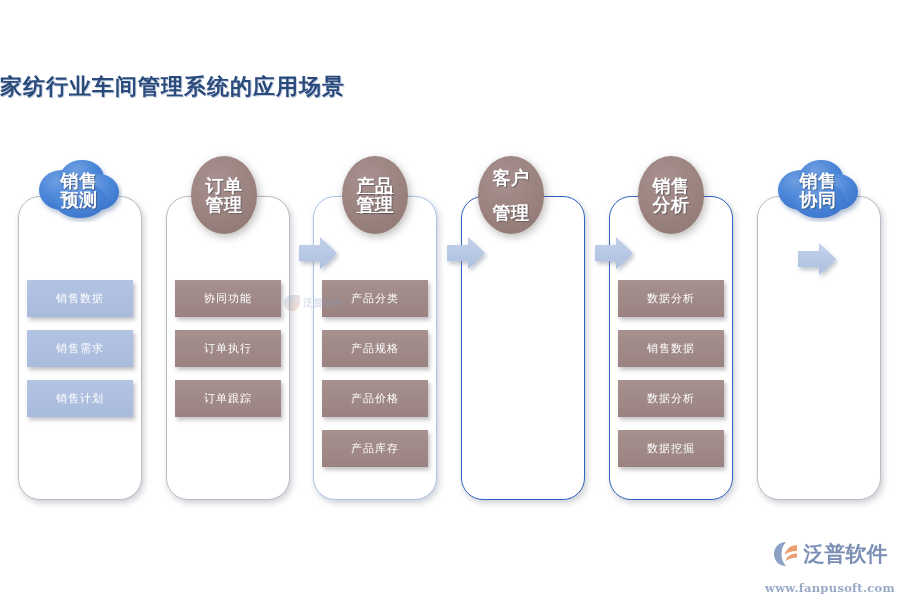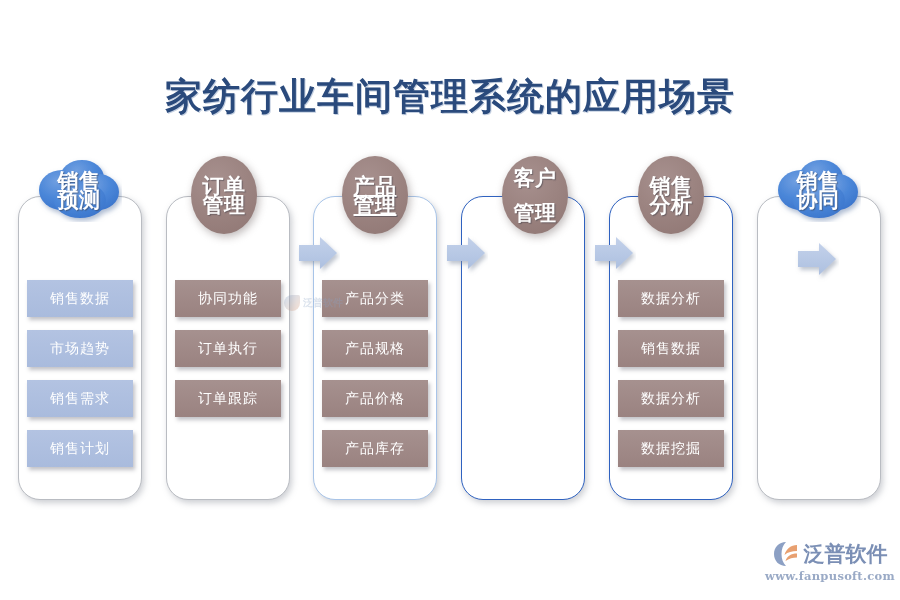--- a/index.html
+++ b/index.html
@@ -22,23 +22,23 @@
     height: 600px;
     background: #ffffff;
   }
 
   
   #page-title {
     position: absolute;
     left: 0;
     top: 72px;
     width: 900px;
-    text-align: center;
+    text-align: left;
     font-family: "DejaVu Serif", "Liberation Serif", serif;
-    font-size: 37px;
+    font-size: 22px;
     font-weight: 700;
     letter-spacing: 1px;
     color: #2a4a7c;
     text-shadow: 1px 1px 0 rgba(150,170,200,0.55);
     white-space: nowrap;
   }
 
   
   .column {
     position: absolute;
@@ -66,21 +66,21 @@
   .head {
     position: absolute;
     z-index: 6;
     display: flex;
     flex-direction: column;
     align-items: center;
     justify-content: center;
     color: #ffffff;
     font-family: "DejaVu Serif", "Liberation Serif", serif;
     font-weight: 700;
-    font-size: 21px;
+    font-size: 18px;
     line-height: 19px;
     text-align: center;
     text-shadow: 1px 1px 1px rgba(60,60,70,0.5);
     letter-spacing: 0.5px;
   }
 
   
   .head-ellipse {
     width: 66px;
     height: 78px;
@@ -114,21 +114,21 @@
     top: 84px;
     width: 106px;
   }
   .item {
     height: 37px;
     margin-bottom: 13px;
     display: flex;
     align-items: center;
     justify-content: center;
     color: #ffffff;
-    font-size: 14px;
+    font-size: 11px;
     letter-spacing: 1px;
     font-family: "DejaVu Sans", "Liberation Sans", sans-serif;
     box-shadow: 2px 3px 4px rgba(120,120,130,0.45);
   }
   .item-blue  { background: linear-gradient(180deg, #b3c3e2 0%, #a9bbdd 100%); }
   .item-brown { background: linear-gradient(180deg, #a6918f 0%, #9a8280 100%); }
 
   
   .arrow {
     position: absolute;
@@ -188,41 +188,40 @@
   }
   .brand-name {
     font-size: 21px;
     font-weight: 700;
     color: #7b8fb5;
     font-family: "DejaVu Sans", "Liberation Sans", sans-serif;
     letter-spacing: 0px;
     white-space: nowrap;
   }
   .brand-url {
-    margin-top: 1px;
+    margin-top: 13px;
     font-size: 11.5px;
     color: #9aaac6;
     font-family: "DejaVu Serif", "Liberation Serif", serif;
     font-weight: 700;
     letter-spacing: 0.3px;
     white-space: nowrap;
   }
 </style>
 </head>
 <body>
 
 <div id="stage">
 
   <div id="page-title">家纺行业车间管理系统的应用场景</div>
 
   <div class="column" style="left:18px;">
     <div class="col-frame frame-grey"></div>
     <div class="items">
       <div class="item item-blue">销售数据</div>
-      <div class="item item-blue">市场趋势</div>
       <div class="item item-blue">销售需求</div>
       <div class="item item-blue">销售计划</div>
     </div>
     <div class="head head-cloud" style="left:18px; top:-40px;">
       <svg class="cloud-svg" viewBox="0 0 86 66">
         <defs>
           <radialGradient id="cg1" cx="38%" cy="28%" r="78%">
             <stop offset="0%" stop-color="#6f9ee0"></stop>
             <stop offset="55%" stop-color="#4a86d8"></stop>
             <stop offset="100%" stop-color="#3b75cc"></stop>
@@ -267,21 +266,21 @@
       <div class="item item-brown">产品库存</div>
     </div>
     <div class="head head-ellipse" style="left:29px; top:-40px;text-decoration:underline;">
       <div>产品</div>
       <div>管理</div>
     </div>
   </div>
 
   <div class="column" style="left:461px;">
     <div class="col-frame frame-blue"></div>
-    <div class="head head-ellipse" style="left:41px; top:-40px;gap:16px;">
+    <div class="head head-ellipse" style="left:17px; top:-40px;gap:16px;">
       <div>客户</div>
       <div>管理</div>
     </div>
   </div>
 
   <div class="column" style="left:609px;">
     <div class="col-frame frame-blue"></div>
     <div class="items">
       <div class="item item-brown">数据分析</div>
       <div class="item item-brown">销售数据</div>

